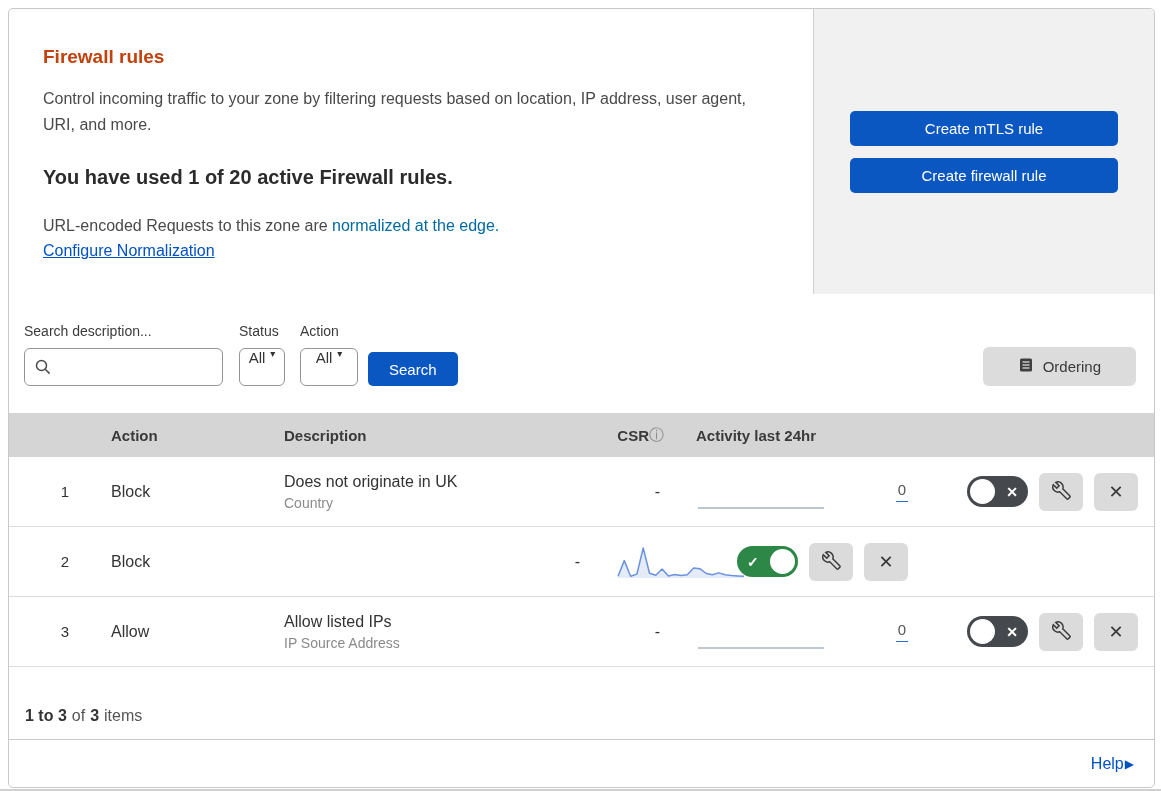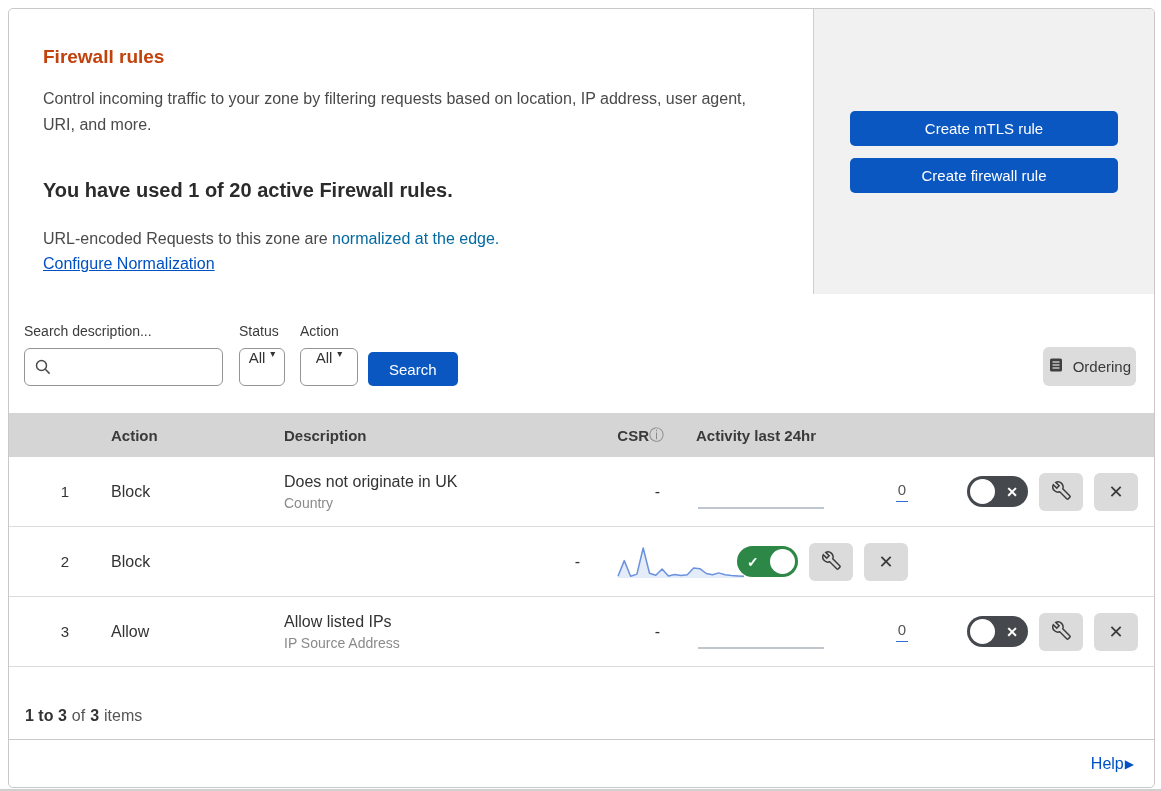--- a/index.html
+++ b/index.html
@@ -6,21 +6,21 @@
   html,body{width:1161px;height:791px}
   body{font-family:"Liberation Sans",sans-serif;background:#fff;position:relative;overflow:hidden}
   .card{position:absolute;left:8px;top:8px;width:1147px;height:780px;background:#fff;
         border:1px solid #c9c9c9;border-radius:5px;overflow:hidden;display:flex;flex-direction:column}
   .bottom-strip{position:absolute;left:0;top:789px;width:1161px;height:2px;background:#d0d0d0}
 
   
   .top{display:flex;height:285px;flex:none}
   .top-left{width:804px;flex:none;padding:37px 40px 0 34px}
   .page-title{font-size:19px;font-weight:600;color:#c2410c;margin-bottom:18px}
-  .page-desc{font-size:16px;color:#4a4a4a;line-height:26px;max-width:710px;margin-bottom:41px}
+  .page-desc{font-size:16px;color:#4a4a4a;line-height:26px;max-width:710px;margin-bottom:28px}
   .usage{font-size:20px;font-weight:bold;color:#2b2b2b;margin-bottom:28px}
   .norm{font-size:16px;color:#4a4a4a;margin-bottom:7px}
   .norm .b{font-weight:normal;color:#0369a1}
   .link{font-size:16px;color:#0051c3;text-decoration:underline;cursor:pointer;display:inline-block}
   .top-right{flex:1;background:#f1f1f1;border-left:1px solid #cecece;display:flex;flex-direction:column;
              justify-content:center;gap:12px;padding:0 36px}
   .btn-primary{background:#0b57c2;color:#fff;border:none;border-radius:5px;font-size:15px;
                font-family:inherit;cursor:pointer}
   .create-btn{width:100%;height:35px}
 
@@ -31,21 +31,21 @@
   .search-wrap{position:relative}
   .search-input{width:199px;height:38px;border:1px solid #949494;border-radius:6px;padding:0 8px 0 36px;
                 font-size:15px;font-family:inherit;color:#333;outline:none;background:#fff}
   .search-icon{position:absolute;left:10px;top:10px}
   .dropdown{height:38px;border:1px solid #949494;border-radius:6px;background:#fff;display:flex;
             align-items:flex-start;justify-content:center;font-size:15px;color:#333;cursor:pointer;gap:5px}
   .dd-status{width:46px;margin-left:16px}
   .dd-action{width:58px;margin-left:15px}
   .caret{font-size:10px;color:#333;line-height:1}
   .search-btn{height:34px;padding:0 21px;margin-left:10px}
-  .ordering-btn{margin-left:auto;height:39px;padding:0 5px;background:#dcdcdc;border:none;border-radius:6px;
+  .ordering-btn{margin-left:auto;height:39px;padding:0 35px;background:#dcdcdc;border:none;border-radius:6px;
                 font-size:15px;color:#3a3a3a;font-family:inherit;display:flex;align-items:center;gap:9px;cursor:pointer}
 
   
   .thead,.trow{display:grid;grid-template-columns:90px 175px 330px 80px 240px 1fr;align-items:center}
   .thead{height:44px;flex:none;background:#d5d5d5;font-size:15px;font-weight:600;color:#3a3a3a}
   .h-action{padding-left:12px}
   .h-desc{padding-left:10px}
   .h-csr{justify-self:end;padding-right:20px;display:flex;align-items:center;}
   .info-icon{font-size:15px;color:#8a8a8a;font-weight:normal}
   .h-activity{padding-left:12px}

